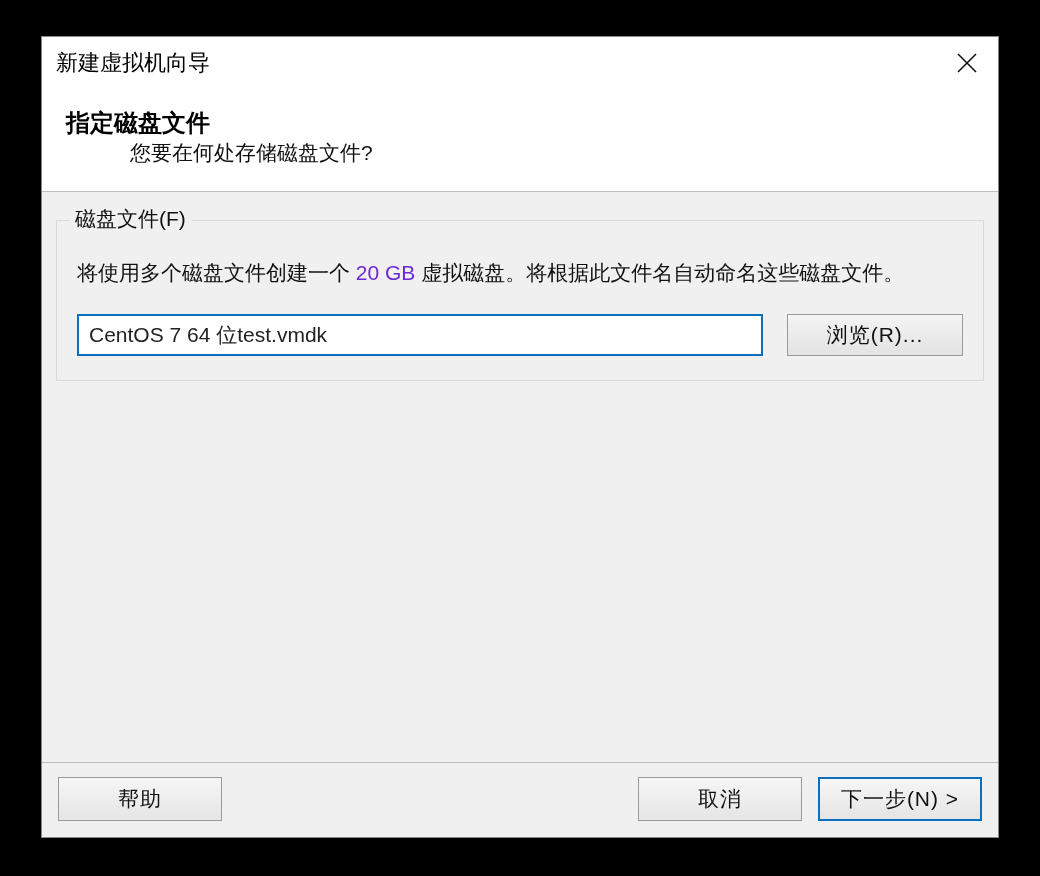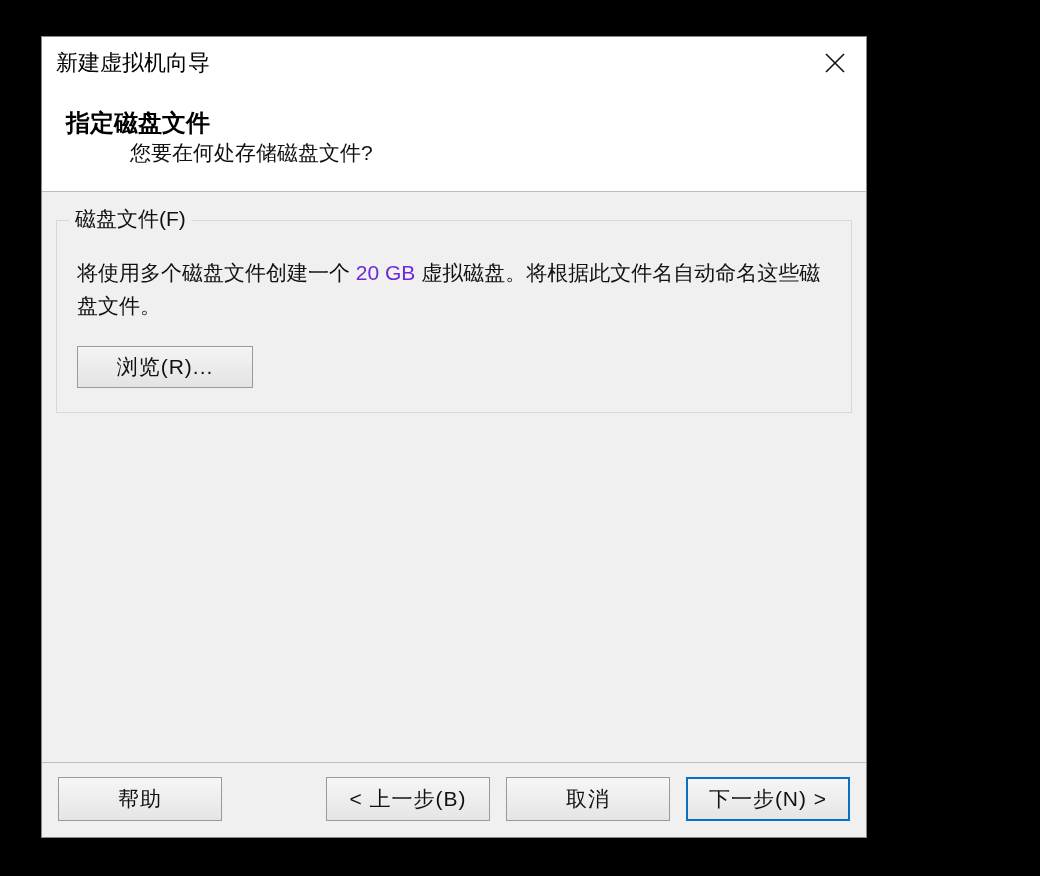--- a/index.html
+++ b/index.html
@@ -12,21 +12,21 @@
       height: 876px;
       background: #000000;
       font-family: "Microsoft YaHei", "Segoe UI", Tahoma, sans-serif;
       font-size: 20px;
       overflow: hidden;
     }
     .window {
       position: absolute;
       left: 41px;
       top: 36px;
-      width: 826px;
+      width: 958px;
       height: 802px;
       background: #ffffff;
       border: 1px solid #888888;
       box-shadow: 0 4px 18px rgba(0,0,0,0.6);
       display: flex;
       flex-direction: column;
     }
     
     .titlebar {
       height: 52px;
@@ -178,30 +178,30 @@
     <div class="header-sub">您要在何处存储磁盘文件?</div>
   </div>
 
   <div class="content">
     <div class="fieldset">
       <div class="fieldset-legend">磁盘文件(F)</div>
       <div class="fieldset-desc">
         <span>将使用多个磁盘文件创建一个 </span><span class="num">20 GB</span><span> 虚拟磁盘。将根据此文件名自动命名这些磁盘文件。</span>
       </div>
       <div class="file-row">
+        <input class="file-input" type="text" value="CentOS 7 64 位test.vmdk" style="">
         <button class="browse-btn">浏览(R)...</button>
       </div>
     </div>
   </div>
 
   <div class="footer">
     <div class="footer-left">
       <button class="btn">帮助</button>
     </div>
     <div class="footer-spacer"></div>
     <div class="footer-right">
-      <button class="btn">&lt; 上一步(B)</button>
       <button class="btn">取消</button>
       <button class="btn default">下一步(N) &gt;</button>
     </div>
   </div>
 
 </div>
 
 </body></html>

